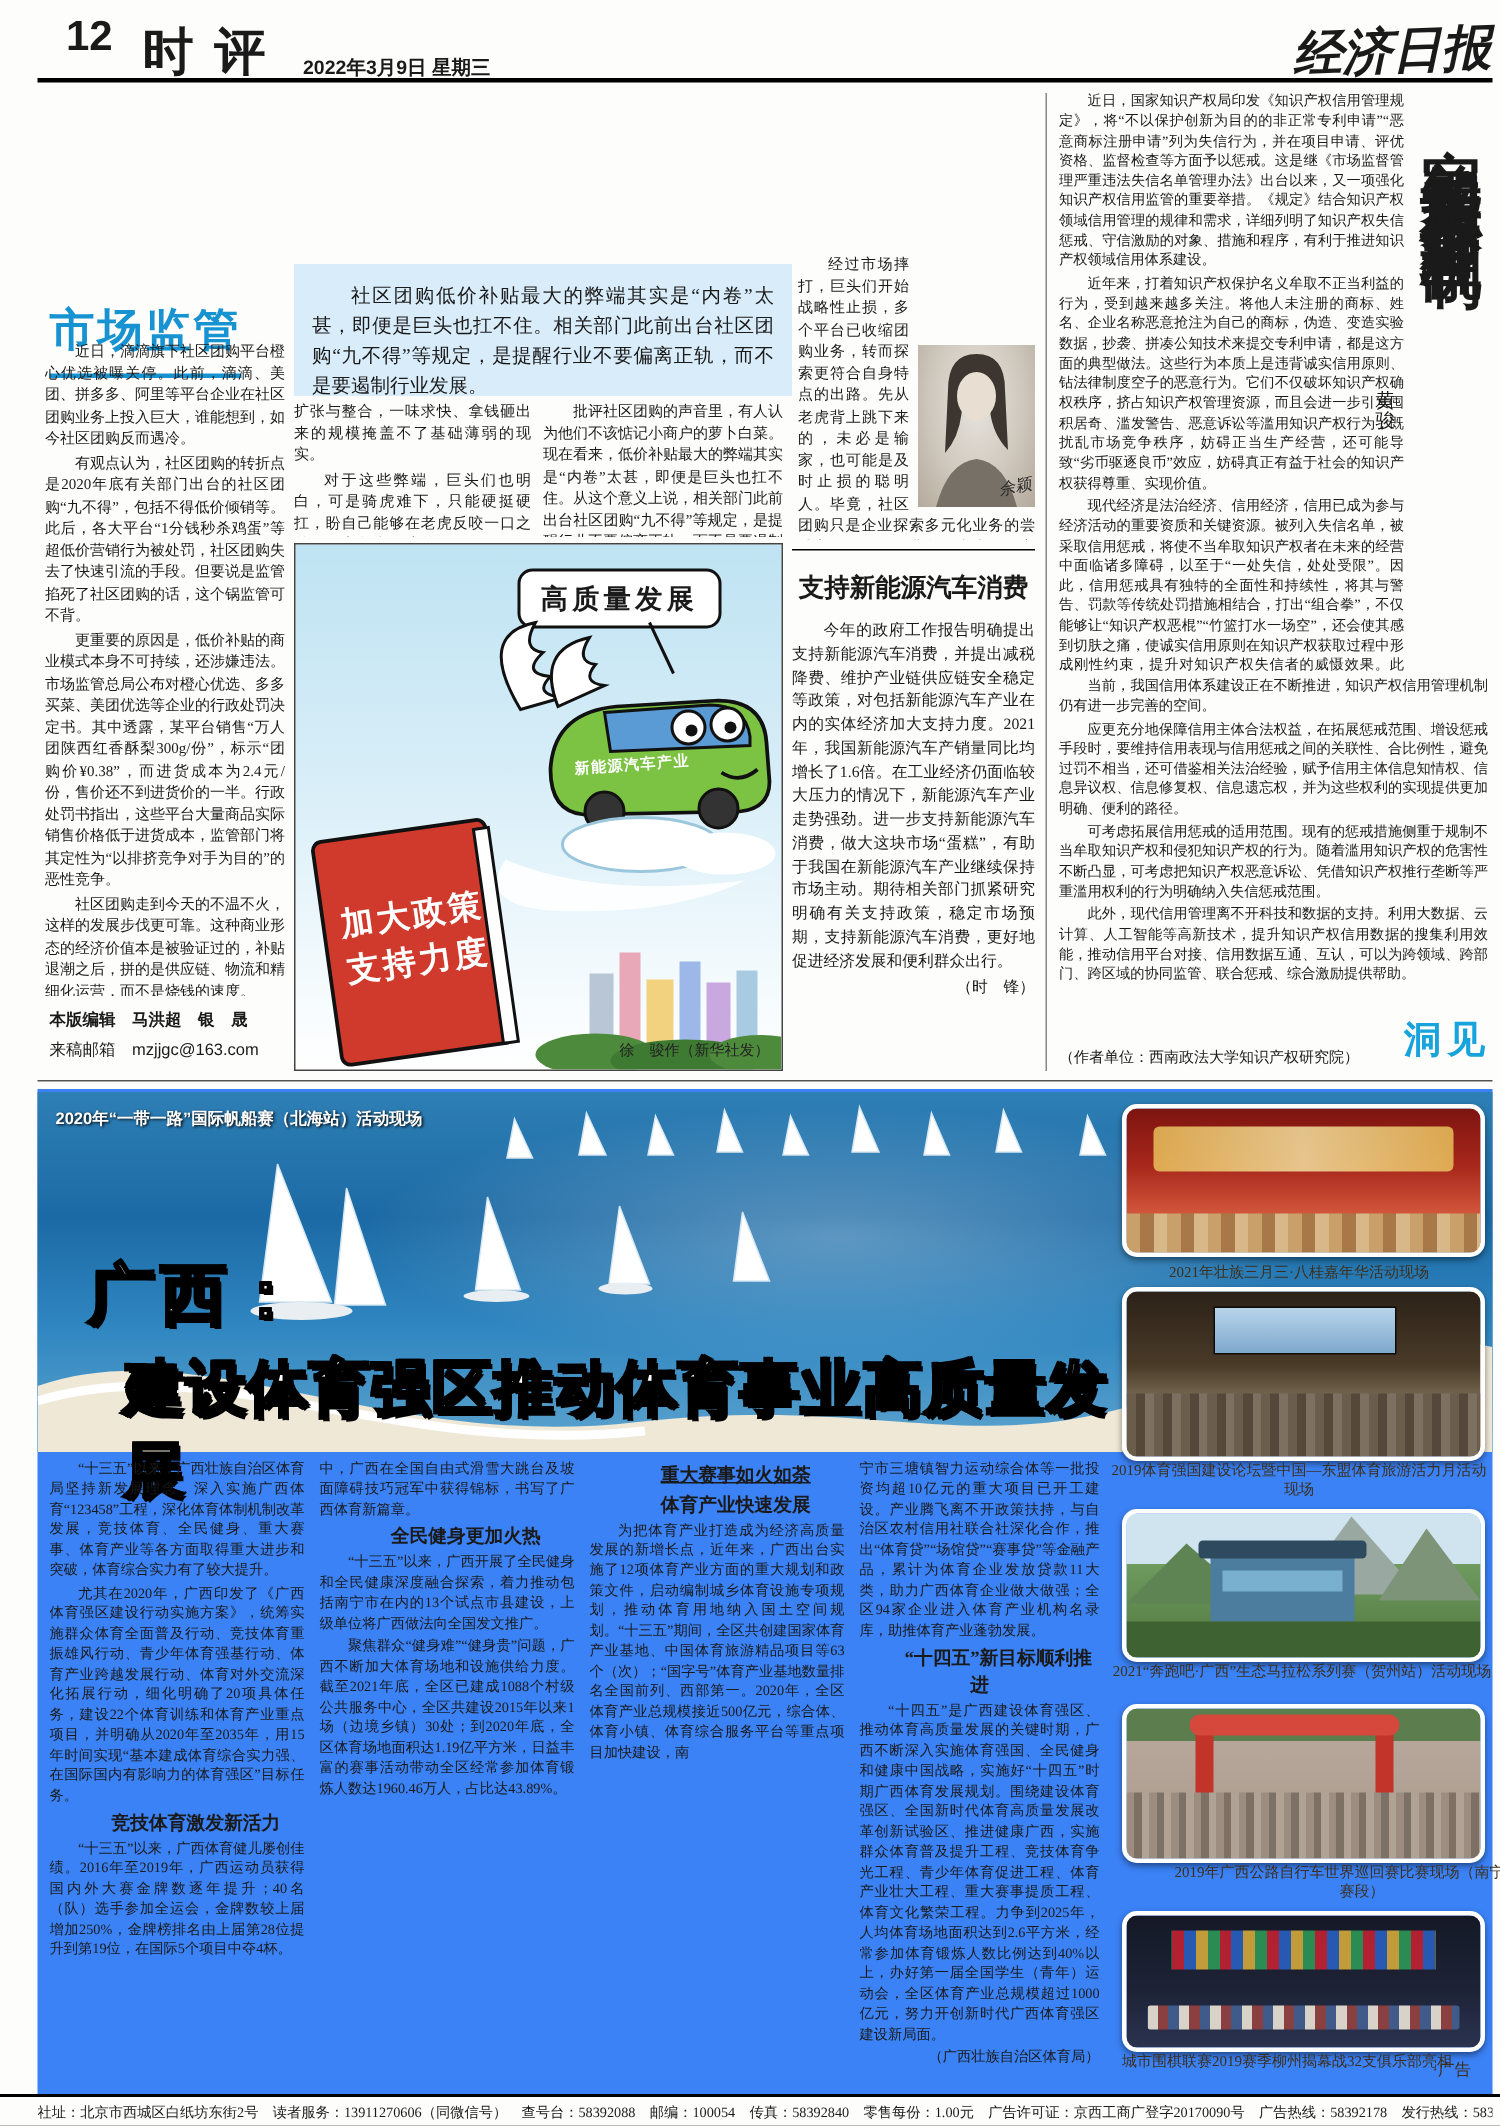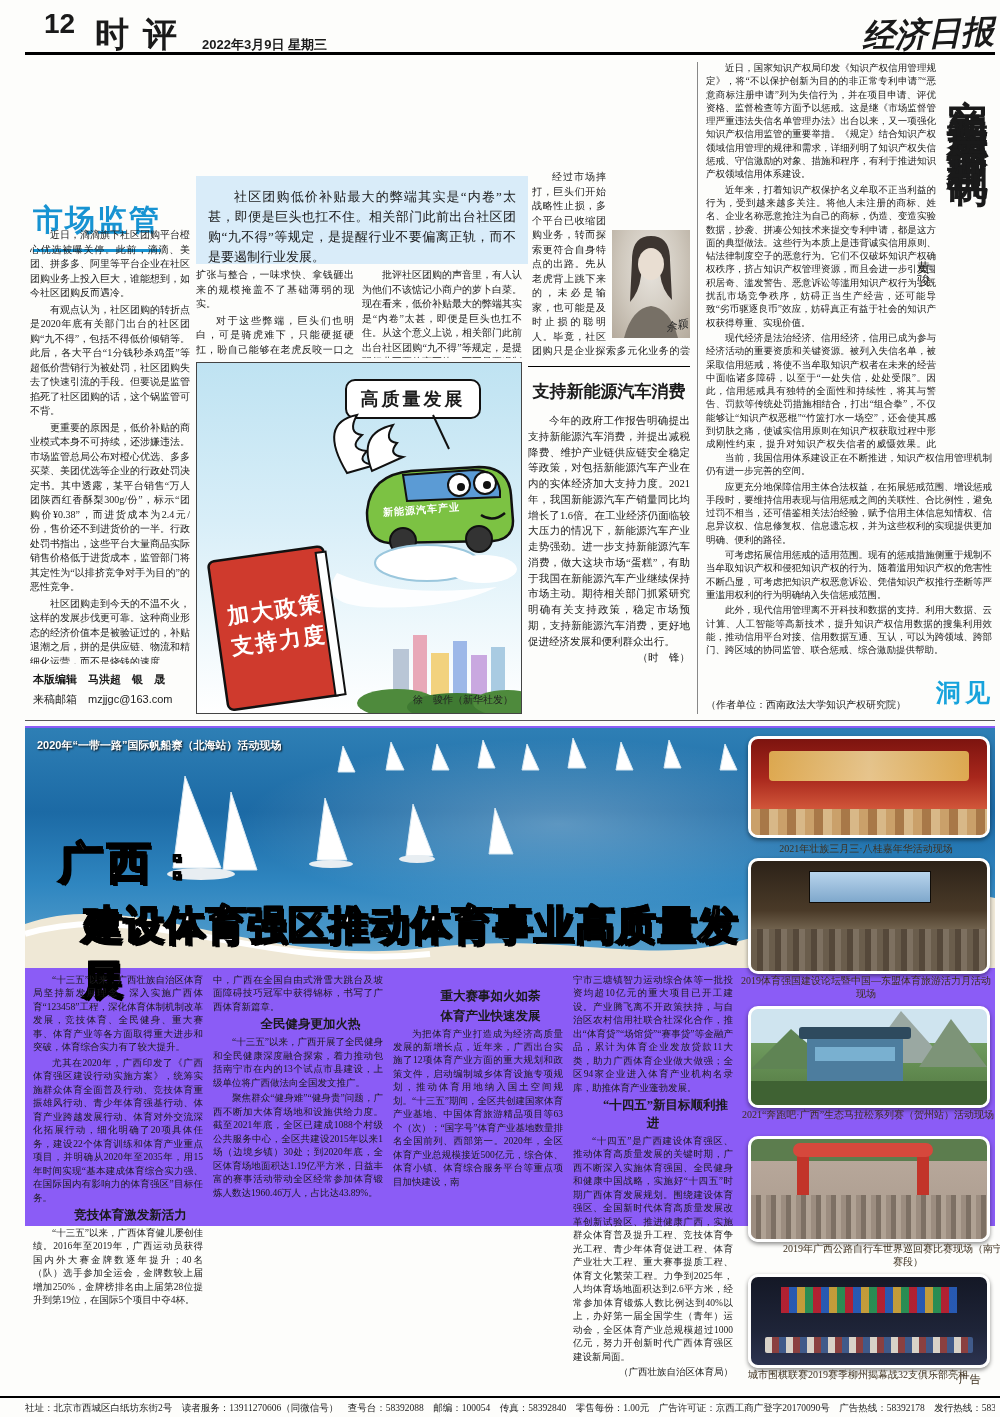--- a/index.html
+++ b/index.html
@@ -128,21 +128,21 @@
     <p>可考虑拓展信用惩戒的适用范围。现有的惩戒措施侧重于规制不当牟取知识产权和侵犯知识产权的行为。随着滥用知识产权的危害性不断凸显，可考虑把知识产权恶意诉讼、凭借知识产权推行垄断等严重滥用权利的行为明确纳入失信惩戒范围。</p>
     <p>此外，现代信用管理离不开科技和数据的支持。利用大数据、云计算、人工智能等高新技术，提升知识产权信用数据的搜集利用效能，推动信用平台对接、信用数据互通、互认，可以为跨领域、跨部门、跨区域的协同监管、联合惩戒、综合激励提供帮助。</p>
   </div>
   <div class="abs" style="left:706px;top:698px;width:260px;font-size:10px;">（作者单位：西南政法大学知识产权研究院）</div>
   <div class="abs vtext sans" style="left:941px;top:66px;height:585px;font-size:41px;font-weight:900;letter-spacing:6px;">完善知识产权信用管理机制</div>
   <div class="abs vtext" style="left:914px;top:250px;height:80px;font-size:13px;">黄　骏</div>
   <div class="abs sans" style="left:936px;top:676px;font-size:25px;font-weight:900;color:#17a3dc;letter-spacing:4px;">洞见</div>
 
   <div class="abs" style="left:25px;top:720px;width:970px;height:1px;background:#555;"></div>
 
-  <div class="abs" style="left:25px;top:726px;width:970px;height:500px;background:#8b5cf6;">
+  <div class="abs" style="left:25px;top:726px;width:970px;height:672px;background:#3b82f6;">
 
     <div class="abs" style="left:0;top:2px;width:970px;height:240px;overflow:hidden;background:radial-gradient(ellipse at 55% 40%,rgba(255,255,255,.28),transparent 42%),linear-gradient(180deg,#2e7fb5 0%,#1c6aa5 35%,#2f86c0 65%,#5ea4cf 100%);">
       <svg width="970" height="240" viewBox="0 0 970 240">
         <g fill="#ffffff" stroke="#d8e8f2" stroke-width="1">
           <polygon points="318,18 313,44 330,44"></polygon>
             <polygon points="366,14 361,42 379,42"></polygon>
           <polygon points="412,16 407,42 424,42"></polygon>
             <polygon points="458,12 453,40 470,40"></polygon>
           <polygon points="502,16 497,42 514,42"></polygon>
             <polygon points="548,10 543,40 561,40"></polygon>
@@ -213,21 +213,21 @@
       <p class="subhead">竞技体育激发新活力</p>
       <p>“十三五”以来，广西体育健儿屡创佳绩。2016年至2019年，广西运动员获得国内外大赛金牌数逐年提升；40名（队）选手参加全运会，金牌数较上届增加250%，金牌榜排名由上届第28位提升到第19位，在国际5个项目中夺4杯。</p>
     </div>
     <div class="abs col jt" style="left:188px;top:248px;width:170px;height:418px;font-size:9.5px;line-height:1.42;">
       <p class="noind">中，广西在全国自由式滑雪大跳台及坡面障碍技巧冠军中获得锦标，书写了广西体育新篇章。</p>
       <p class="subhead">全民健身更加火热</p>
       <p>“十三五”以来，广西开展了全民健身和全民健康深度融合探索，着力推动包括南宁市在内的13个试点市县建设，上级单位将广西做法向全国发文推广。</p>
       <p>聚焦群众“健身难”“健身贵”问题，广西不断加大体育场地和设施供给力度。截至2021年底，全区已建成1088个村级公共服务中心，全区共建设2015年以来1场（边境乡镇）30处；到2020年底，全区体育场地面积达1.19亿平方米，日益丰富的赛事活动带动全区经常参加体育锻炼人数达1960.46万人，占比达43.89%。</p>
     </div>
     <div class="abs col jt" style="left:368px;top:248px;width:170px;height:418px;font-size:9.5px;line-height:1.42;">
-      <p class="subhead" style="margin-top:14px;">重大赛事如火如荼</p>
+      <p class="subhead" style="margin-top:1px;text-decoration:underline;">重大赛事如火如荼</p>
       <p class="subhead">体育产业快速发展</p>
       <p>为把体育产业打造成为经济高质量发展的新增长点，近年来，广西出台实施了12项体育产业方面的重大规划和政策文件，启动编制城乡体育设施专项规划，推动体育用地纳入国土空间规划。“十三五”期间，全区共创建国家体育产业基地、中国体育旅游精品项目等63个（次）；“国字号”体育产业基地数量排名全国前列、西部第一。2020年，全区体育产业总规模接近500亿元，综合体、体育小镇、体育综合服务平台等重点项目加快建设，南</p>
     </div>
     <div class="abs col jt" style="left:548px;top:248px;width:160px;height:418px;font-size:9.5px;line-height:1.42;">
       <p class="noind">宁市三塘镇智力运动综合体等一批投资均超10亿元的重大项目已开工建设。产业腾飞离不开政策扶持，与自治区农村信用社联合社深化合作，推出“体育贷”“场馆贷”“赛事贷”等金融产品，累计为体育企业发放贷款11大类，助力广西体育企业做大做强；全区94家企业进入体育产业机构名录库，助推体育产业蓬勃发展。</p>
       <p class="subhead">“十四五”新目标顺利推进</p>
       <p>“十四五”是广西建设体育强区、推动体育高质量发展的关键时期，广西不断深入实施体育强国、全民健身和健康中国战略，实施好“十四五”时期广西体育发展规划。围绕建设体育强区、全国新时代体育高质量发展改革创新试验区、推进健康广西，实施群众体育普及提升工程、竞技体育争光工程、青少年体育促进工程、体育产业壮大工程、重大赛事提质工程、体育文化繁荣工程。力争到2025年，人均体育场地面积达到2.6平方米，经常参加体育锻炼人数比例达到40%以上，办好第一届全国学生（青年）运动会，全区体育产业总规模超过1000亿元，努力开创新时代广西体育强区建设新局面。</p>
       <p style="text-align:right;text-indent:0;">（广西壮族自治区体育局）</p>
     </div>
   </div>

